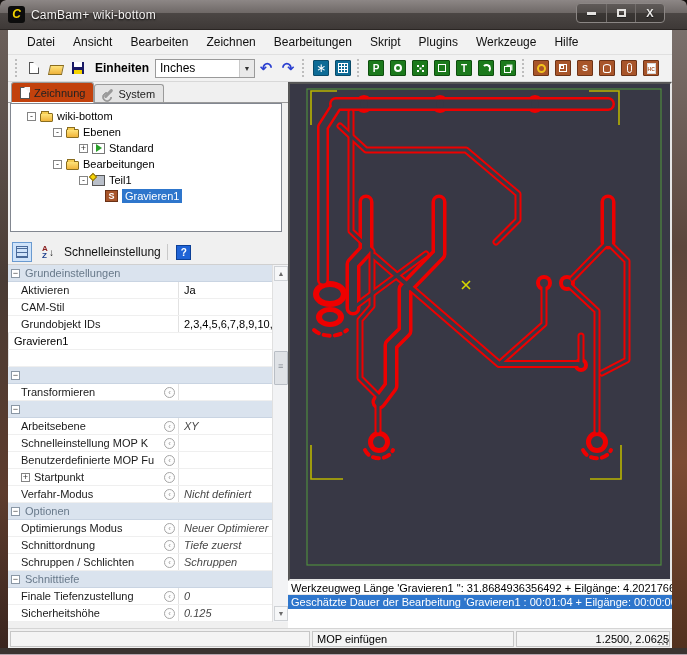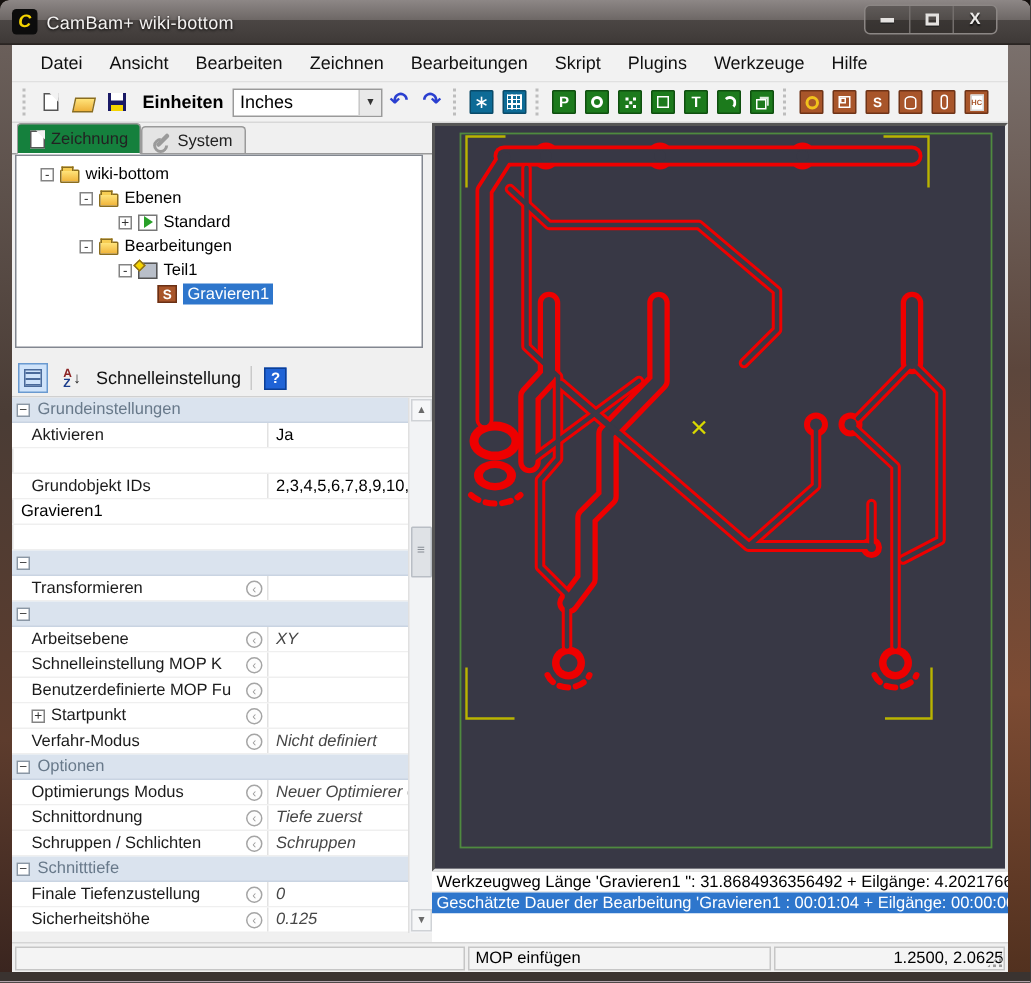--- a/index.html
+++ b/index.html
@@ -68,21 +68,21 @@
   .combo{width:100px;height:19px;background:#fff;border:1px solid #9a9a9a;display:flex;align-items:center;font-size:12px;}
   .combo .val{flex:1;padding-left:4px;color:#000;}
   .combo .drop{width:15px;height:100%;background:#e9e9e9;border-left:1px solid #c9c9c9;font-size:7px;color:#333;display:flex;align-items:center;justify-content:center;}
   .uarrow{font-size:15px;font-weight:bold;color:#2a3fd0;line-height:14px;}
 
   
   .leftpanel{position:absolute;left:0;top:52px;width:280px;height:546px;background:#f0f0f0;}
   .tabs{height:21px;display:flex;align-items:flex-end;padding-left:3px;border-bottom:1px solid #9a9a9a;}
   .tab{display:flex;align-items:center;gap:4px;font-size:11px;padding:2px 8px;border:1px solid #9a9a9a;border-bottom:none;
     border-radius:3px 3px 0 0;background:#e4e4e4;height:18px;color:#222;}
-  .tab.active{background:#15803d;height:21px;margin-bottom:-1px;border-bottom:1px solid #fcfcfc;}
+  .tab.active{background:#c2410c;height:21px;margin-bottom:-1px;border-bottom:1px solid #fcfcfc;}
   .wrench{width:11px;height:3px;background:#9a9a9a;border-radius:2px;transform:rotate(-45deg);position:relative;}
   .wrench:before{content:"";position:absolute;left:-3px;top:-2px;width:6px;height:6px;border:2px solid #9a9a9a;border-radius:50%;border-right-color:transparent;}
   .treebox{margin:0 6px 0 2px;height:129px;background:#fff;border:1px solid #828790;overflow:hidden;padding-top:4px;}
   .trow{height:16px;display:flex;align-items:center;font-size:11px;color:#000;white-space:nowrap;}
   .texp{width:9px;height:9px;border:1px solid #848484;background:#fff;font-size:9px;line-height:7px;text-align:center;color:#333;margin-right:4px;flex:0 0 9px;}
   .ticon{margin-right:4px;flex:0 0 auto;}
   .layer-icon{width:13px;height:11px;background:#fff;border:1px solid #777;display:flex;align-items:center;justify-content:center;}
   .layer-icon .tri{width:0;height:0;border-left:6px solid #28a028;border-top:4px solid transparent;border-bottom:4px solid transparent;}
   .part-icon{width:13px;height:11px;background:#b9bfc9;border:1px solid #555;position:relative;}
   .part-icon .dia{position:absolute;left:-3px;top:-2px;width:6px;height:6px;background:#f5d400;border:1px solid #8a6d1f;transform:rotate(45deg);}
@@ -348,20 +348,23 @@
               <span class="cbox">−</span>
               <span class="pname2">Grundeinstellungen</span>
             </div>
           <div class="prow">
               <span class="pname">
                 <span>Aktivieren</span>
               </span>
               <span class="pval">Ja</span>
             </div>
           <div class="prow">
+              <span class="pname">
+                <span>CAM-Stil</span>
+              </span>
               <span class="pval"></span>
             </div>
           <div class="prow">
               <span class="pname">
                 <span>Grundobjekt IDs</span>
               </span>
               <span class="pval">2,3,4,5,6,7,8,9,10,23</span>
             </div>
           <div class="prow">
               <span class="pval">Gravieren1</span>

